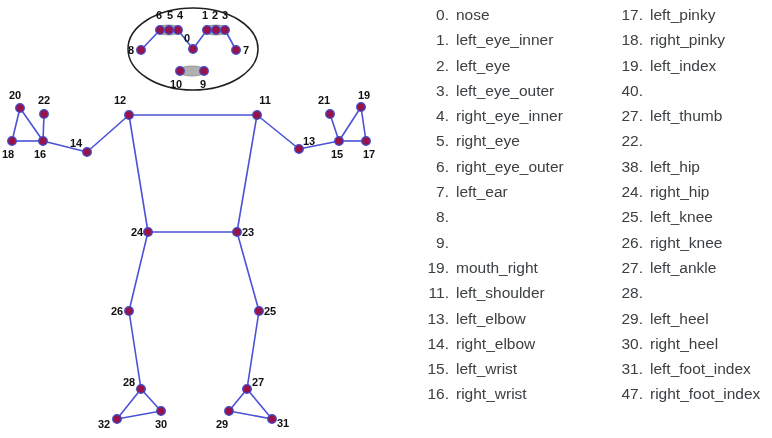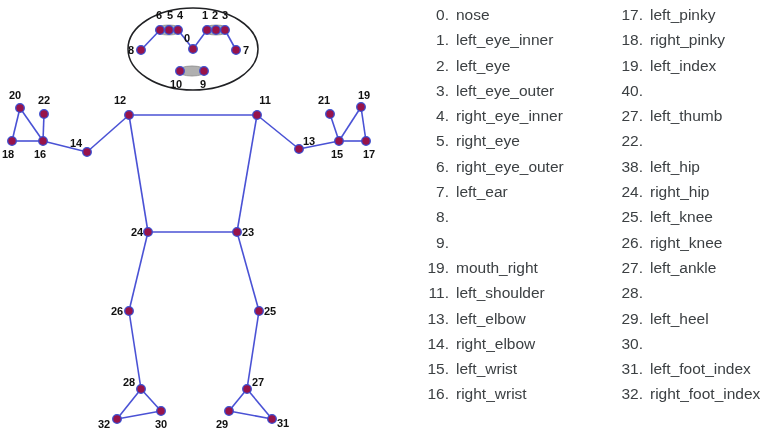--- a/index.html
+++ b/index.html
@@ -275,24 +275,25 @@
         </li>
         <li class="legend-item">
           <span class="num">28.</span>
         </li>
         <li class="legend-item">
           <span class="num">29.</span>
           <span class="name">left_heel</span>
         </li>
         <li class="legend-item">
           <span class="num">30.</span>
+          <span class="name">right_heel</span>
         </li>
         <li class="legend-item">
           <span class="num">31.</span>
           <span class="name">left_foot_index</span>
         </li>
         <li class="legend-item">
-          <span class="num">32.</span>
+          <span class="num">47.</span>
           <span class="name">right_foot_index</span>
         </li>
       </ul>
   </div>
 </div>
 
 </body></html>

